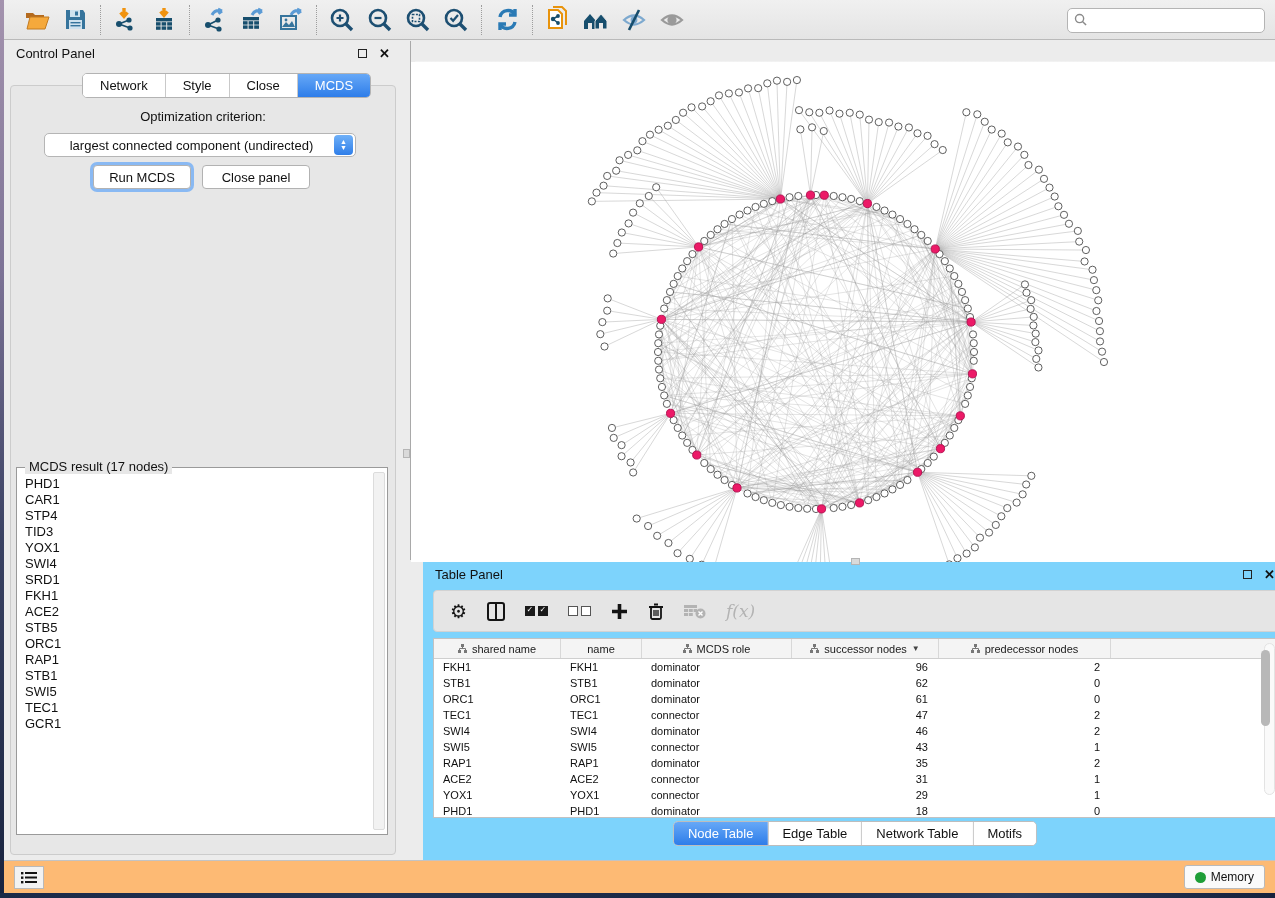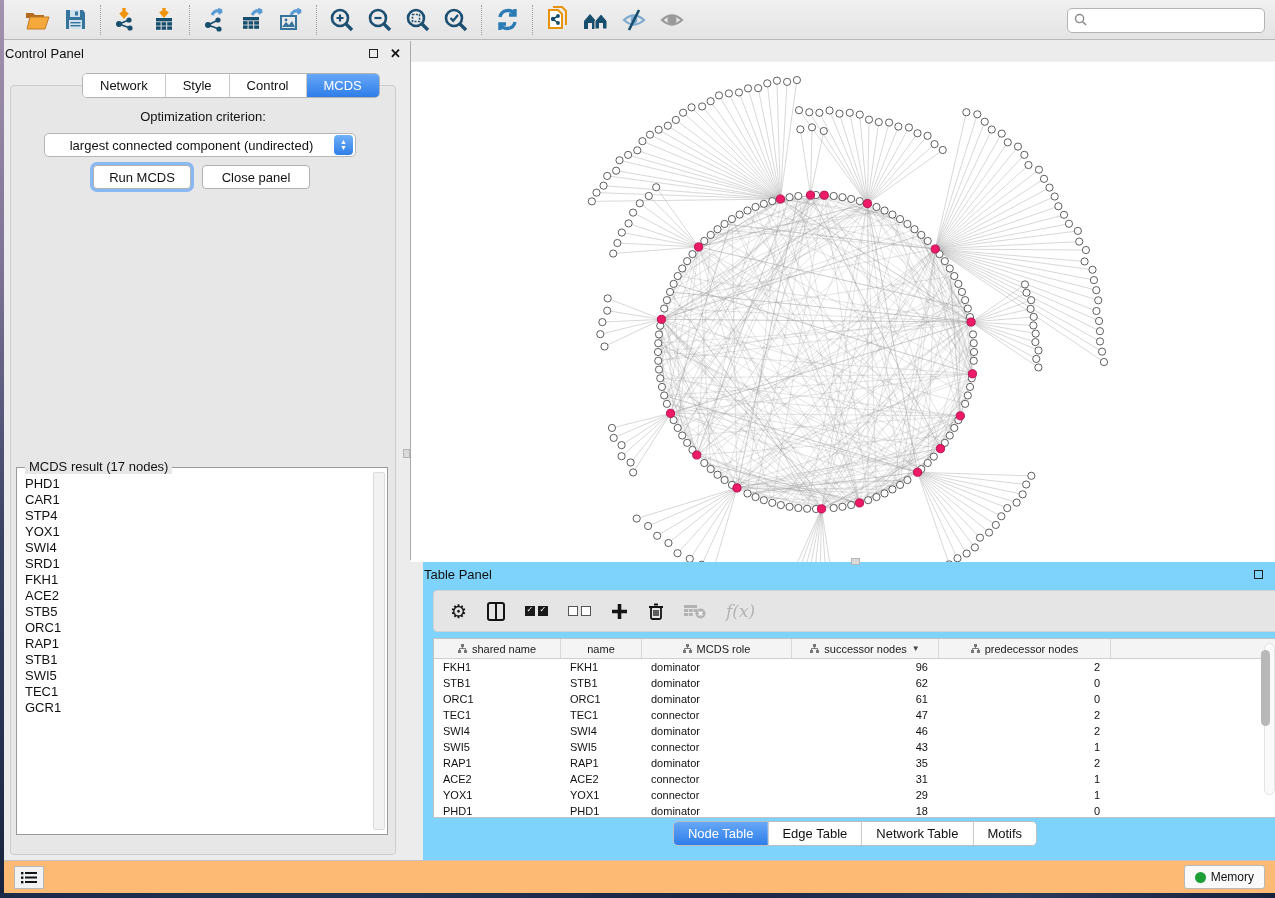--- a/index.html
+++ b/index.html
@@ -22,21 +22,21 @@
   .tb-sep { width:1px; height:30px; border-left:1px dotted #9d9d9d; }
   .tb-btn { width:30px; height:30px; display:flex; align-items:center; justify-content:center; cursor:pointer; }
   .tb-btn svg { display:block; }
   #search-wrap { position:absolute; right:10px; top:8px; width:198px; height:25px; }
   #search-input { width:100%; height:100%; border:1px solid #b4b4b4; border-radius:5px;
     background:#fff; padding:0 6px 0 24px; font-size:12px; outline:none; }
   #search-icon { position:absolute; left:7px; top:5px; width:13px; height:13px; pointer-events:none; }
 
   
   #control-panel { position:absolute; left:0; top:41px; width:398px; height:819px; background:#ececec; }
-  .panel-titlebar { height:24px; display:flex; align-items:center; padding:0 1px; }
+  .panel-titlebar { height:24px; display:flex; align-items:center; padding:0 12px; }
   .panel-title { font-size:13px; color:#111; }
   .panel-controls { margin-left:auto; display:flex; align-items:center; gap:12px; }
   .float-icon { width:9px; height:9px; border:1.5px solid #222; display:inline-block; cursor:pointer; }
   .close-icon { font-size:13px; font-weight:bold; color:#111; cursor:pointer; line-height:9px; }
 
   #cp-tabs { position:absolute; left:78px; top:32px; display:flex; background:#fff;
     border:1px solid #b3b3b3; border-radius:5px; overflow:hidden; z-index:3; }
   .cp-tab { padding:4px 17px; font-size:13px; color:#111; background:#fff; border-left:1px solid #c9c9c9; cursor:pointer; }
   .cp-tab:first-child { border-left:none; }
   .cp-tab.active { background:linear-gradient(#66a8f7,#2e7de9); color:#fff; }
@@ -306,40 +306,41 @@
       <span class="panel-title">Control Panel</span>
       <span class="panel-controls">
         <span class="float-icon"></span>
         <span class="close-icon">✕</span>
       </span>
     </div>
     <div id="cp-card"></div>
     <div id="cp-tabs">
         <span class="cp-tab">Network</span>
         <span class="cp-tab">Style</span>
-        <span class="cp-tab">Control</span>
+        <span class="cp-tab">Close</span>
         <span class="cp-tab active">MCDS</span>
       </div>
     <div id="criterion-select">
       <span id="criterion-value">largest connected component (undirected)</span>
       <span id="criterion-stepper">
           <span>▲</span>
           <span>▼</span>
         </span>
     </div>
     <div id="opt-label">Optimization criterion:</div>
     <button class="cp-btn" id="run-btn">Run MCDS</button>
     <button class="cp-btn" id="close-panel-btn">Close panel</button>
 
     <div id="result-box">
       <span id="result-legend">MCDS result (17 nodes)</span>
       <div id="result-list">
           <div>PHD1</div>
           <div>CAR1</div>
           <div>STP4</div>
+          <div>TID3</div>
           <div>YOX1</div>
           <div>SWI4</div>
           <div>SRD1</div>
           <div>FKH1</div>
           <div>ACE2</div>
           <div>STB5</div>
           <div>ORC1</div>
           <div>RAP1</div>
           <div>STB1</div>
           <div>SWI5</div>

